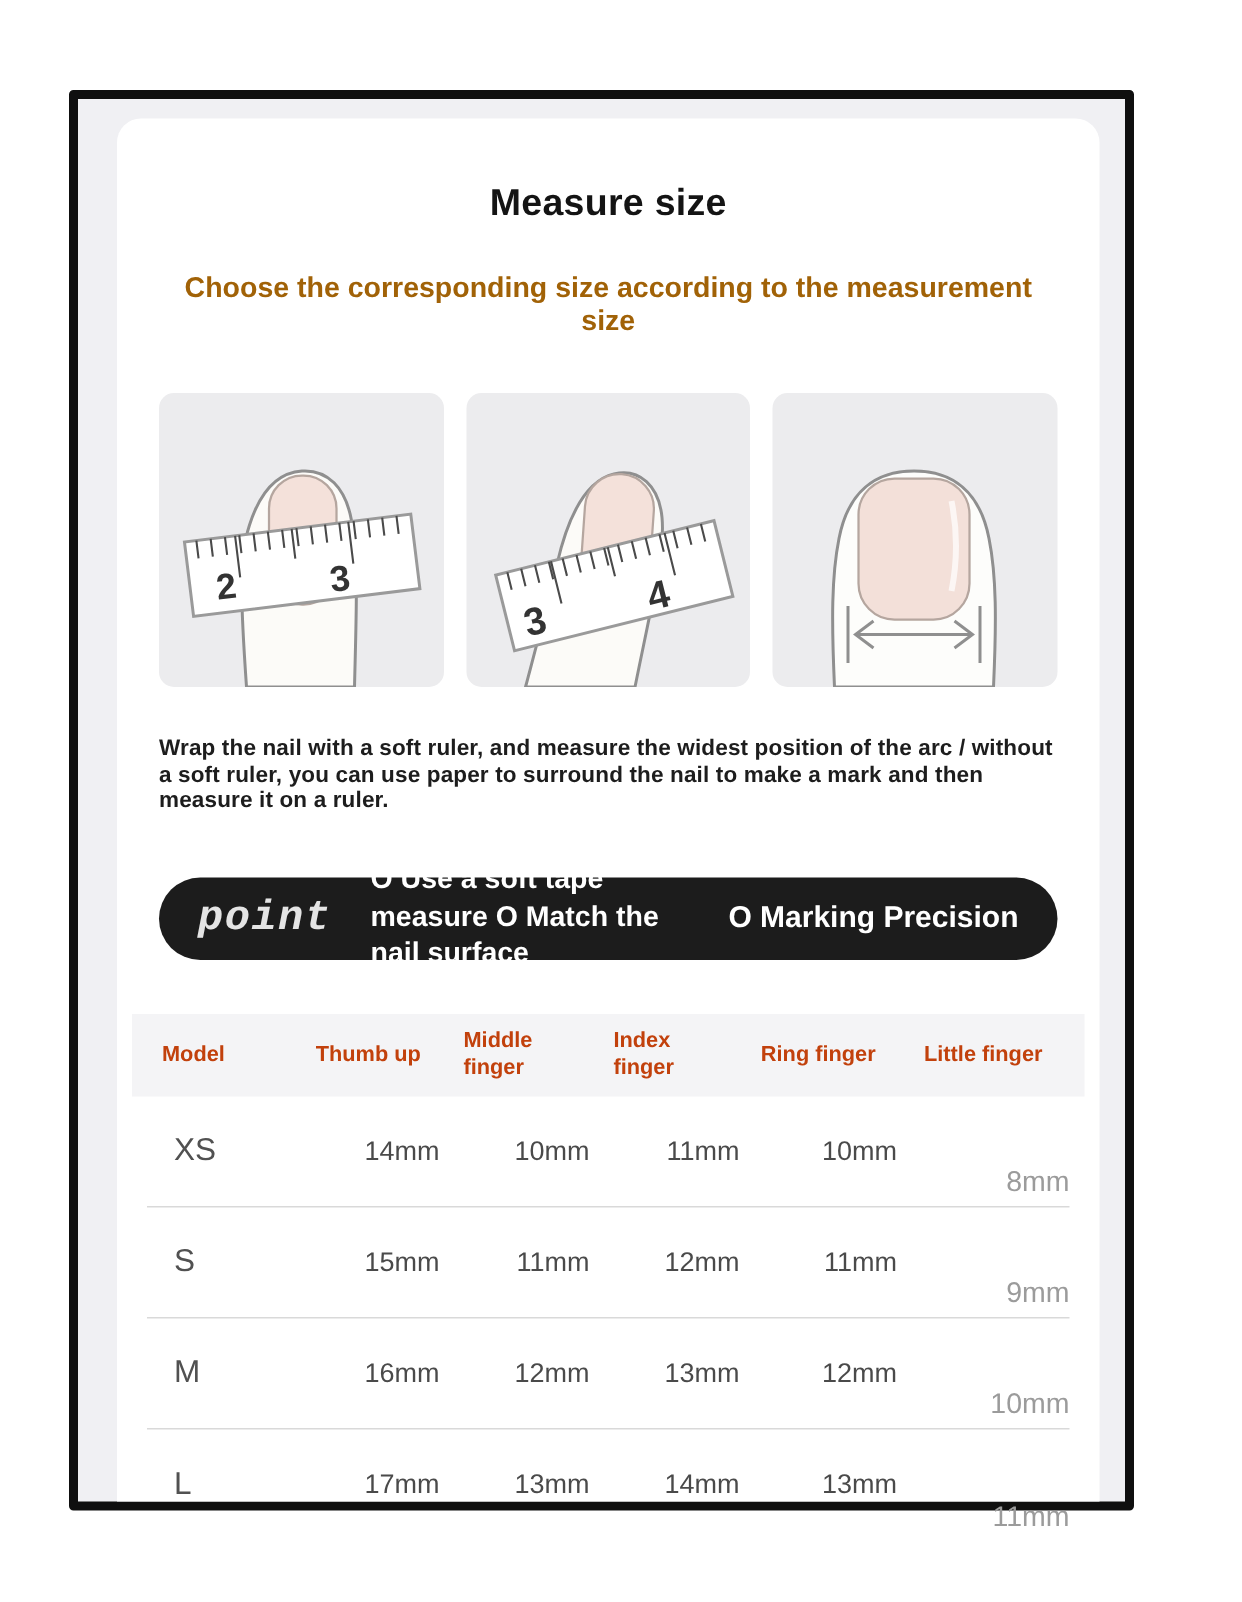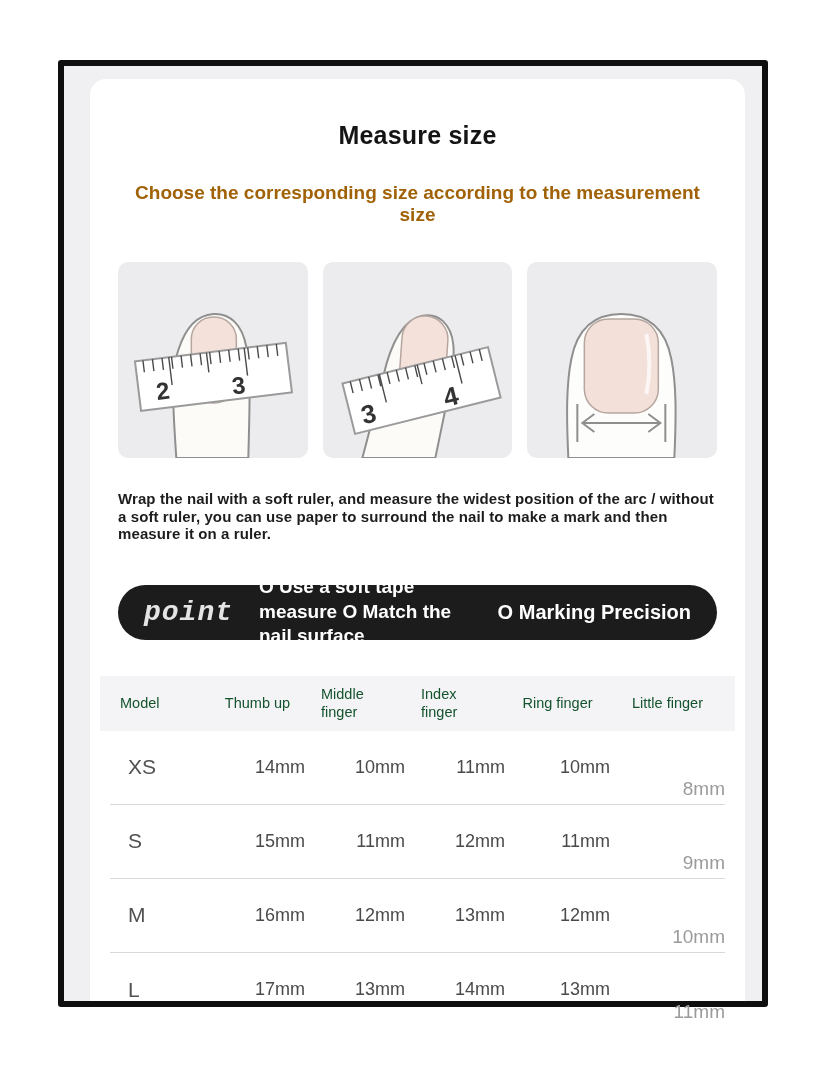--- a/index.html
+++ b/index.html
@@ -1,19 +1,19 @@
 <!DOCTYPE html>
 <html><head>
 <meta charset="utf-8">
 <style>
   * { margin:0; padding:0; box-sizing:border-box; }
   html,body { width:828px; height:1068px; background:#ffffff; overflow:hidden;
               font-family:"Liberation Sans", sans-serif; }
 
-  .frame { position:absolute; left:58px; top:60px; width:710px; height:947px;
+  .frame { position:absolute; left:46px; top:60px; width:710px; height:947px;
            background:#f0f0f3; border:6px solid #0f0f0f; border-radius:3px; }
 
   .card { position:absolute; left:26px; top:13px; right:17px; bottom:0;
           background:#ffffff; border-radius:16px 16px 0 0; padding:0 28px; }
 
   .title { margin-top:42px; text-align:center; font-size:25px; font-weight:bold;
            color:#141414; letter-spacing:.2px; }
 
   .subtitle { margin-top:32px; text-align:center; font-size:19px; font-weight:bold;
               color:#a16207; }
@@ -29,21 +29,21 @@
   .banner { margin-top:42px; height:55px; background:#1c1c1c; border-radius:28px;
             display:flex; align-items:center; padding:0 26px; color:#ffffff; }
   .banner .point { font-size:28px; font-style:italic; font-weight:600; color:#e4e4e4;
                    letter-spacing:1px; margin-right:26px; flex:0 0 auto;font-family:Liberation Mono, monospace; }
   .banner .tip1 { width:252px; font-size:19px; font-weight:bold; line-height:1.3; }
   .banner .tip2 { margin-left:14px; font-size:20px; font-weight:bold; white-space:nowrap; }
 
   .size-table { margin:36px -18px 0; }
   .thead { background:#f4f4f6; height:55px; padding:0 10px; display:grid;
            grid-template-columns:100px 95px 100px 100px 105px 1fr;
-           align-items:center; font-size:14.5px; font-weight:normal; color:#14532d; }
+           align-items:center; font-size:14.5px; font-weight:bold; color:#c2410c; }
   .thead .cell { text-align:center; }
   .thead .cell.model { text-align:left; padding-left:10px; }
   .thead .cell.wrap  { text-align:left; padding-left:16px; }
   .thead .cell.wrap span { display:inline-block; max-width:56px; line-height:1.25; }
 
   .trow { margin:0 10px; height:74px; display:grid;
           grid-template-columns:100px 95px 100px 100px 105px 1fr;
           align-items:center; font-size:18px; color:#4a4a4a;
           border-bottom:1px solid #d9d9d9; }
   .trow:last-child { border-bottom:none; }

